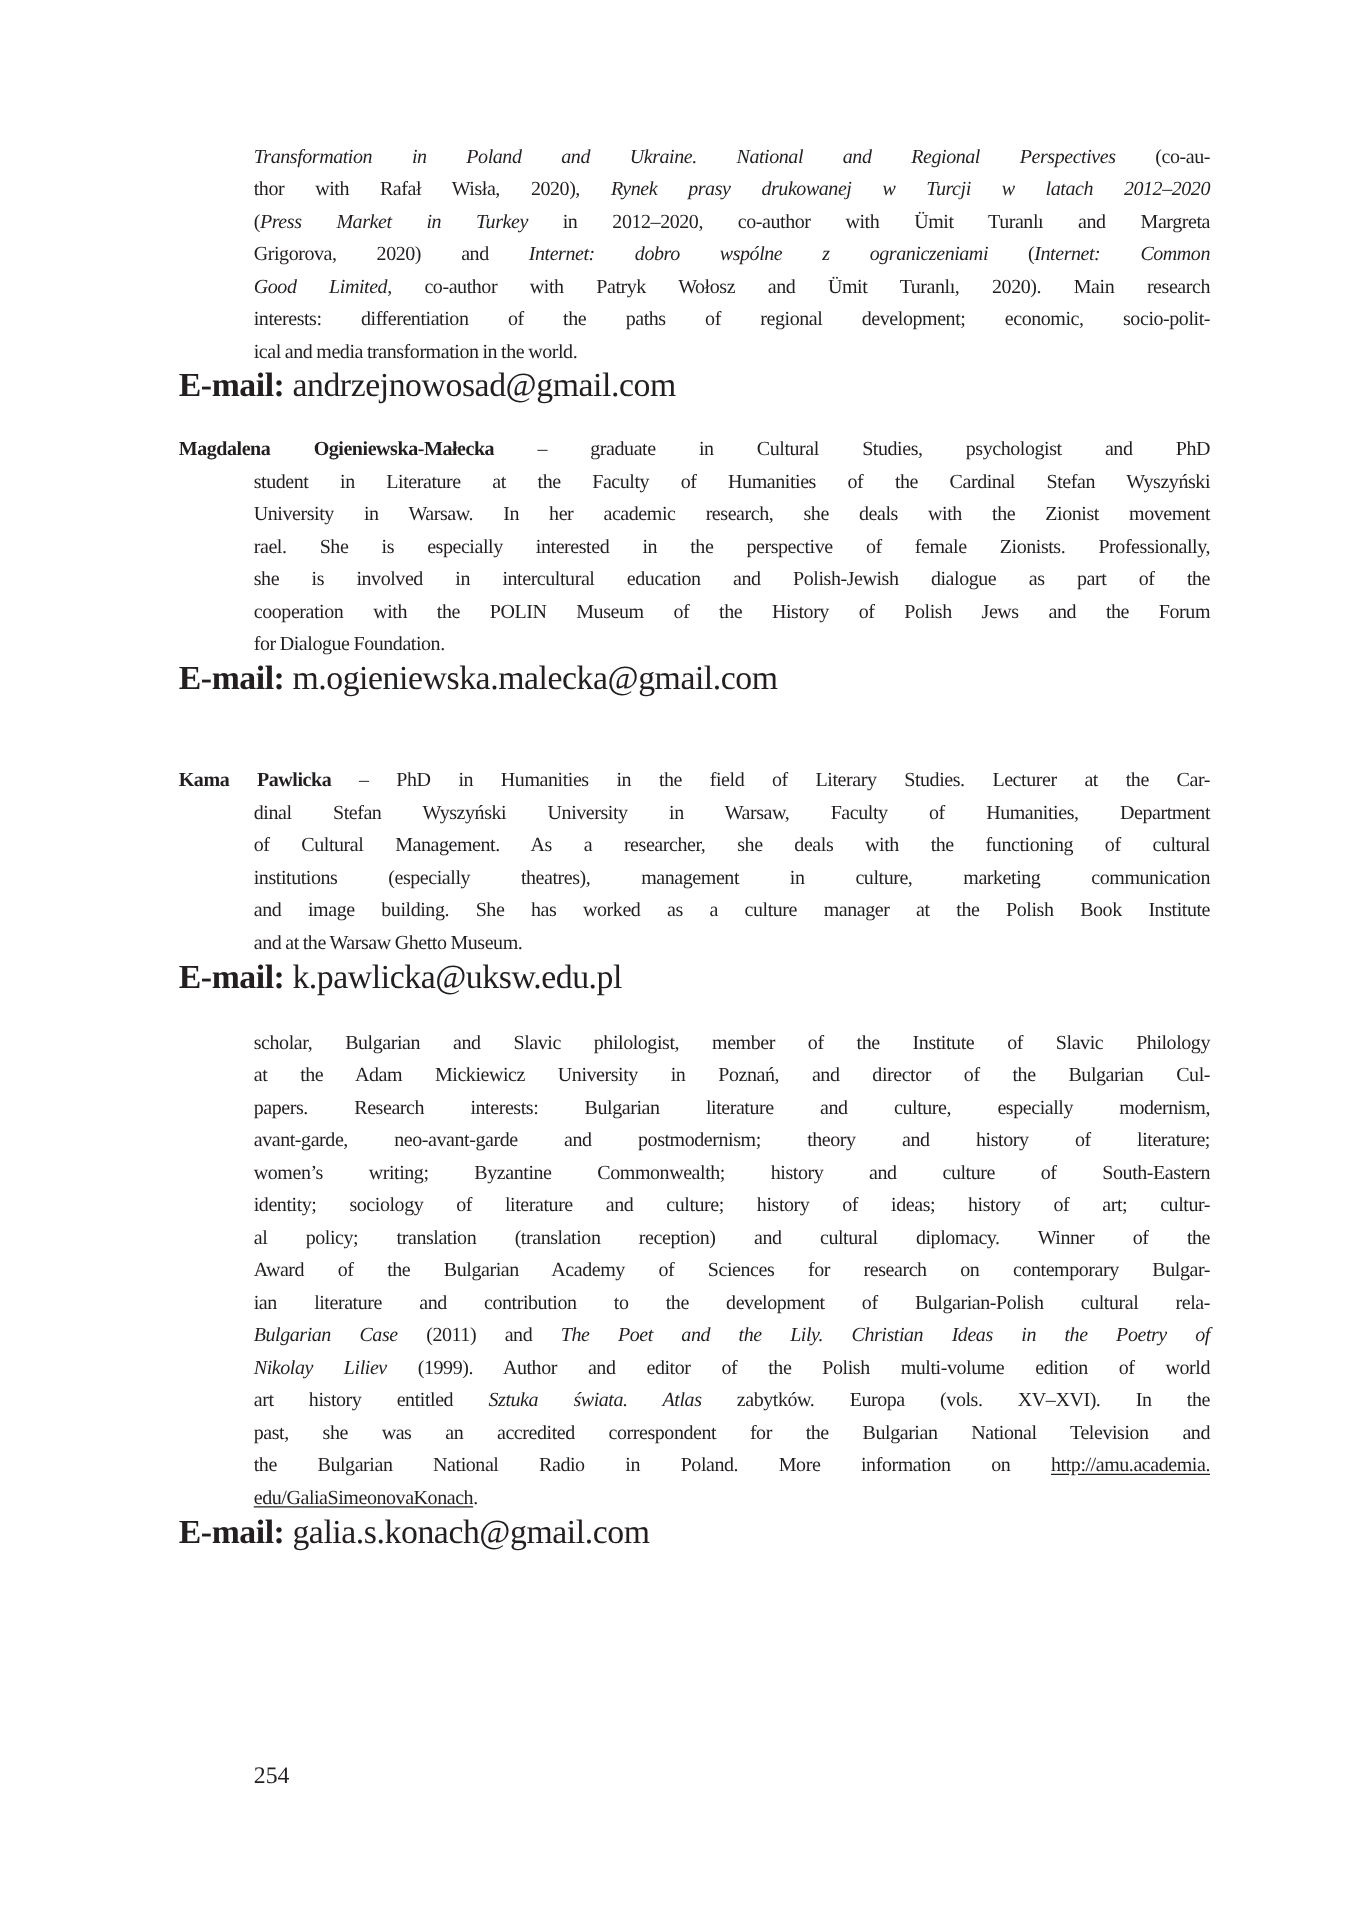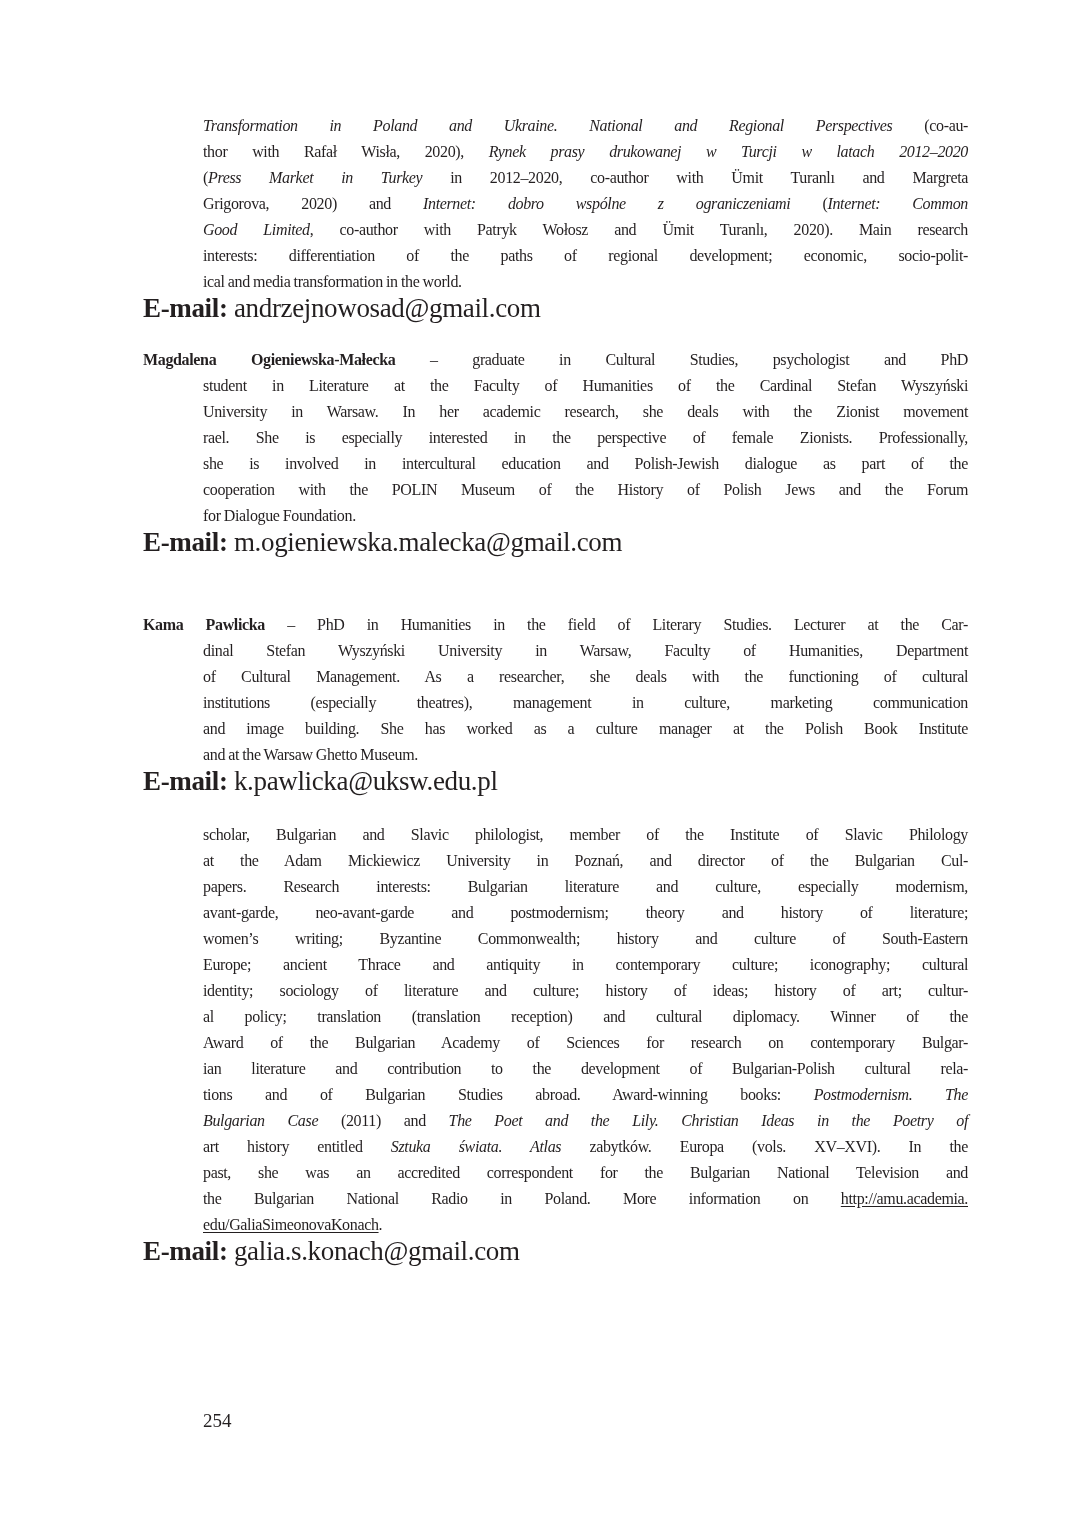--- a/index.html
+++ b/index.html
@@ -53,27 +53,26 @@
       <span class="line indent"><span>and image building. She has worked as a culture manager at the Polish Book Institute</span></span>
       <span class="line indent last"><span>and at the Warsaw Ghetto Museum.</span></span>
       <span class="email-line"><span class="b">E-mail:</span><span> k.pawlicka@uksw.edu.pl</span></span>
     </div>
   <div class="entry" id="entry-3" style="top:822px;">
       <span class="line indent"><span>scholar, Bulgarian and Slavic philologist, member of the Institute of Slavic Philology</span></span>
       <span class="line indent"><span>at the Adam Mickiewicz University in Poznań, and director of the Bulgarian Cul-</span></span>
       <span class="line indent"><span>papers. Research interests: Bulgarian literature and culture, especially modernism,</span></span>
       <span class="line indent"><span>avant-garde, neo-avant-garde and postmodernism; theory and history of literature;</span></span>
       <span class="line indent"><span>women’s writing; Byzantine Commonwealth; history and culture of South-Eastern</span></span>
-      <span class="line indent"><span>Europe; ancient Thrace and antiquity in contemporary culture; iconography; cultural</span></span>
       <span class="line indent"><span>identity; sociology of literature and culture; history of ideas; history of art; cultur-</span></span>
       <span class="line indent"><span>al policy; translation (translation reception) and cultural diplomacy. Winner of the</span></span>
       <span class="line indent"><span>Award of the Bulgarian Academy of Sciences for research on contemporary Bulgar-</span></span>
       <span class="line indent"><span>ian literature and contribution to the development of Bulgarian-Polish cultural rela-</span></span>
-      <span class="line indent"><span>tions and of Bulgarian Studies abroad. Award-winning books: </span><span class="i">Postmodernism. The</span></span>
       <span class="line indent"><span class="i">Bulgarian Case</span><span> (2011) and </span><span class="i">The Poet and the Lily. Christian Ideas in the Poetry of</span></span>
+      <span class="line indent"><span class="i">Nikolay Liliev</span><span> (1999). Author and editor of the Polish multi-volume edition of world</span></span>
       <span class="line indent"><span>art history entitled </span><span class="i">Sztuka świata. Atlas</span><span> zabytków. Europa (vols. XV–XVI). In the</span></span>
       <span class="line indent"><span>past, she was an accredited correspondent for the Bulgarian National Television and</span></span>
       <span class="line indent"><span>the Bulgarian National Radio in Poland. More information on </span><span class="u">http://amu.academia.</span></span>
       <span class="line indent last"><span class="u">edu/GaliaSimeonovaKonach</span><span>.</span></span>
       <span class="email-line"><span class="b">E-mail:</span><span> galia.s.konach@gmail.com</span></span>
     </div>
 
   <div class="page-number">254</div>
 </div>
 

